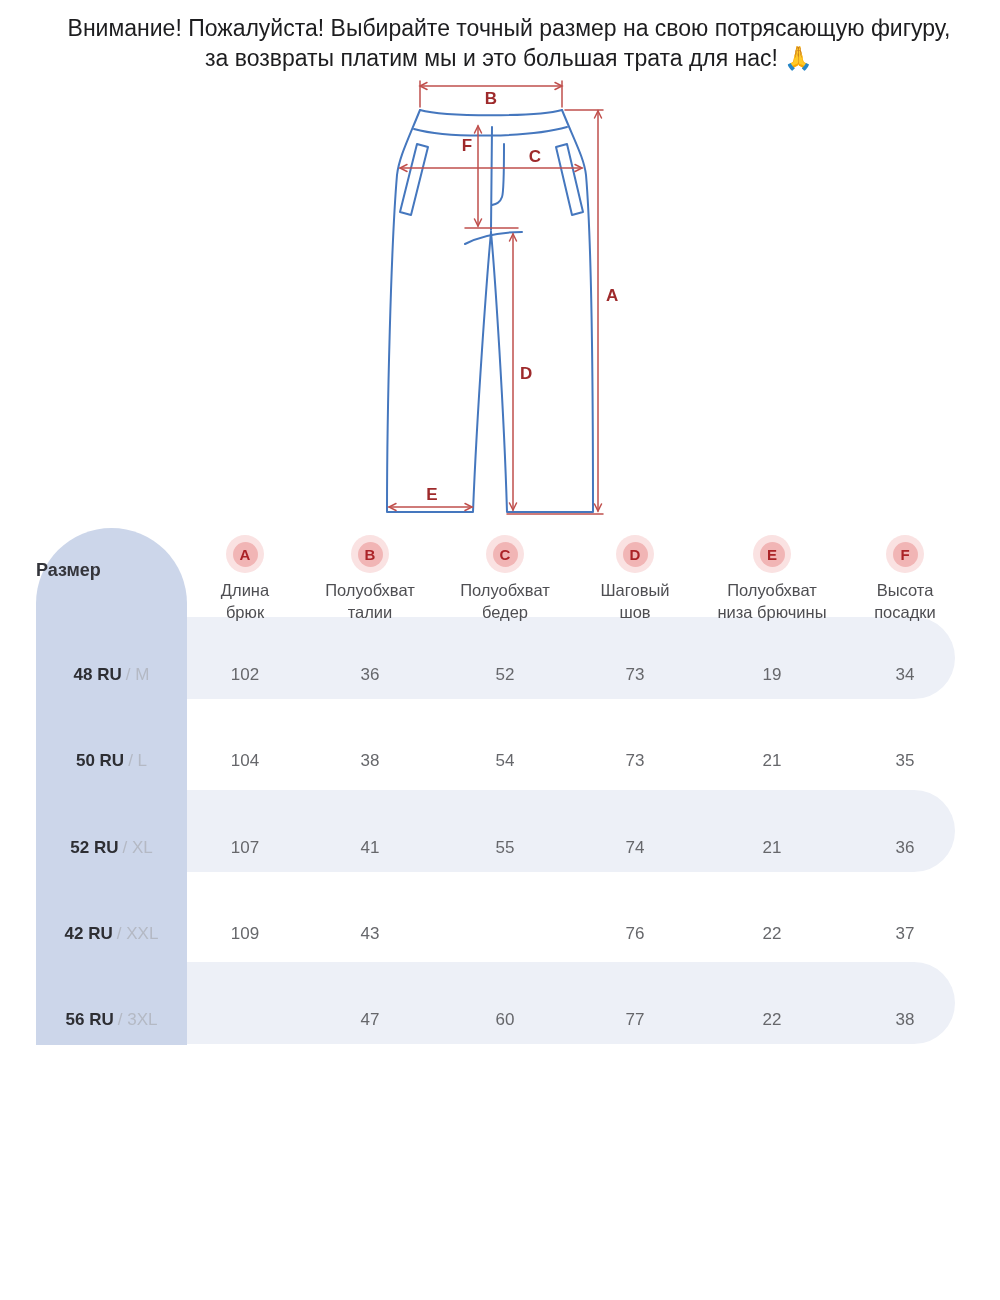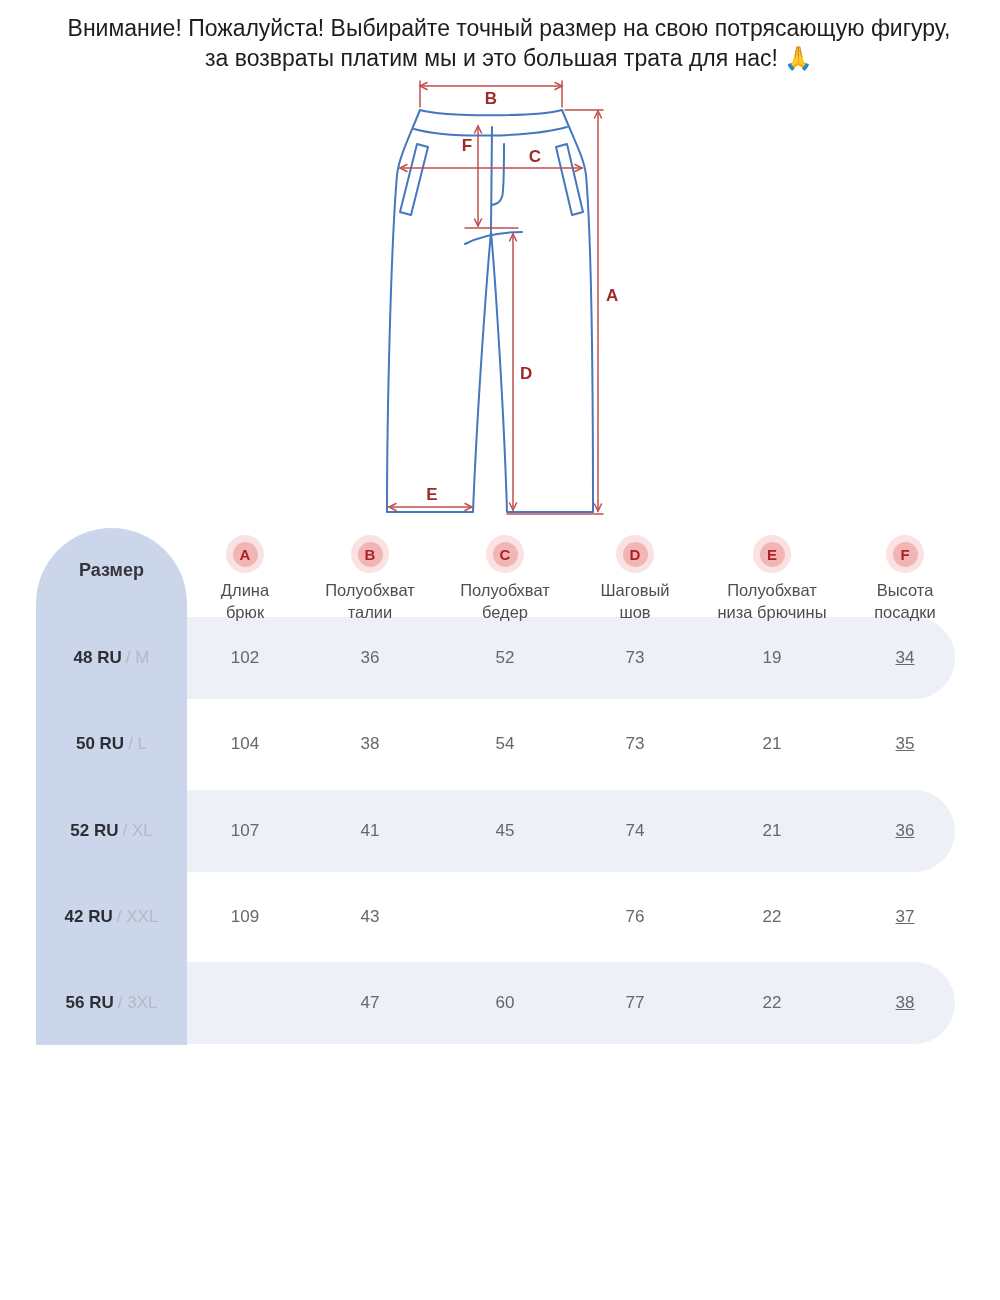--- a/index.html
+++ b/index.html
@@ -18,48 +18,48 @@
   .row-bg {
     position:absolute; left:100px; width:855px; height:82px;
     background:#edf0f7; border-radius:42px; z-index:1;
   }
   .size-panel {
     position:absolute; left:36px; top:528px; width:151px; height:517px;
     background:#ccd6ea; border-radius:78px 78px 0 0; z-index:2;
   }
   .size-panel-title {
     position:absolute; left:0; top:32px; width:100%;
-    text-align:center; font-weight:bold; font-size:18px; color:#34353b;
+    text-align:left; font-weight:bold; font-size:18px; color:#34353b;
   }
   .col-head { position:absolute; top:535px; z-index:3; text-align:center; }
   .badge-outer {
     width:38px; height:38px; border-radius:50%; background:#fae2e2;
     margin:0 auto; display:flex; align-items:center; justify-content:center;
   }
   .badge-inner {
     width:25px; height:25px; border-radius:50%; background:#f1b5b5;
     display:flex; align-items:center; justify-content:center;
     font-weight:bold; font-size:15px; color:#ab2327;
   }
   .col-label {
     margin-top:7px; font-size:16.5px; line-height:1.32; color:#4e4e52;text-align:center;
   }
-  .trow { position:absolute; left:0; width:1000px; height:81px; z-index:3; }
+  .trow { position:absolute; left:0; width:1000px; height:81px; z-index:3;margin-top:17px; }
   .size-label {
     position:absolute; left:36px; top:0; width:151px; height:82px;
     line-height:82px; text-align:center; white-space:nowrap;
     font-size:17px; color:#2d2e33; font-weight:bold;
   }
   .size-intl { font-weight:normal; color:#b4b9c4; margin-left:4px; }
   .cell {
     position:absolute; top:0; width:80px; height:82px; line-height:82px;
     text-align:center; font-size:17px; color:#66676b;
   }
   .c0 { left:205px; } .c1 { left:330px; } .c2 { left:465px; }
-  .c3 { left:595px; } .c4 { left:732px; } .c5 { left:865px;text-decoration:underline; }
+  .c3 { left:595px; } .c4 { left:732px; } .c5 { left:865px; }
 </style>
 </head>
 <body>
 
 <p class="notice">Внимание! Пожалуйста! Выбирайте точный размер на свою потрясающую фигуру, за возвраты платим мы и это большая трата для нас! 🙏</p>
 
 <svg class="diagram" viewBox="0 0 300 440" width="300" height="440" xmlns="http://www.w3.org/2000/svg">
 
   <g stroke="#4577be" stroke-width="2" fill="none" stroke-linecap="round" stroke-linejoin="round">
     <path d="M50,30 C75,37 167,37 192,30"></path>
@@ -159,21 +159,21 @@
   <div class="cell c1">38</div>
   <div class="cell c2">54</div>
   <div class="cell c3">73</div>
   <div class="cell c4">21</div>
   <div class="cell c5">35</div>
 </div>
 <div class="trow" style="top:790px;border-radius:31px;">
   <span class="size-label"><span>52 RU</span><span class="size-intl">/ XL</span></span>
   <div class="cell c0">107</div>
   <div class="cell c1">41</div>
-  <div class="cell c2">45</div>
+  <div class="cell c2">55</div>
   <div class="cell c3">74</div>
   <div class="cell c4">21</div>
   <div class="cell c5">36</div>
 </div>
 <div class="trow" style="top:876px;">
   <span class="size-label"><span>42 RU</span><span class="size-intl">/ XXL</span></span>
   <div class="cell c0">109</div>
   <div class="cell c1">43</div>
   <div class="cell c3">76</div>
   <div class="cell c4">22</div>

